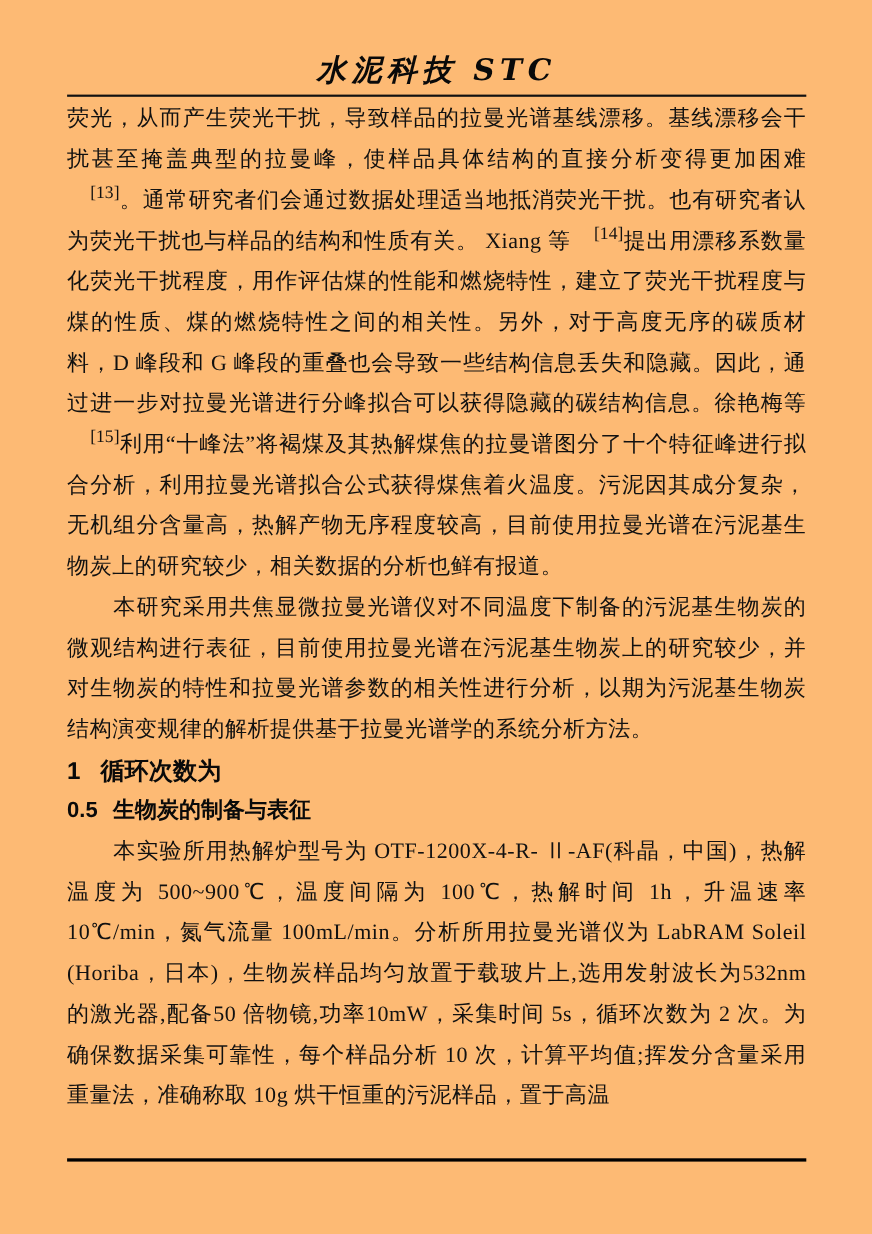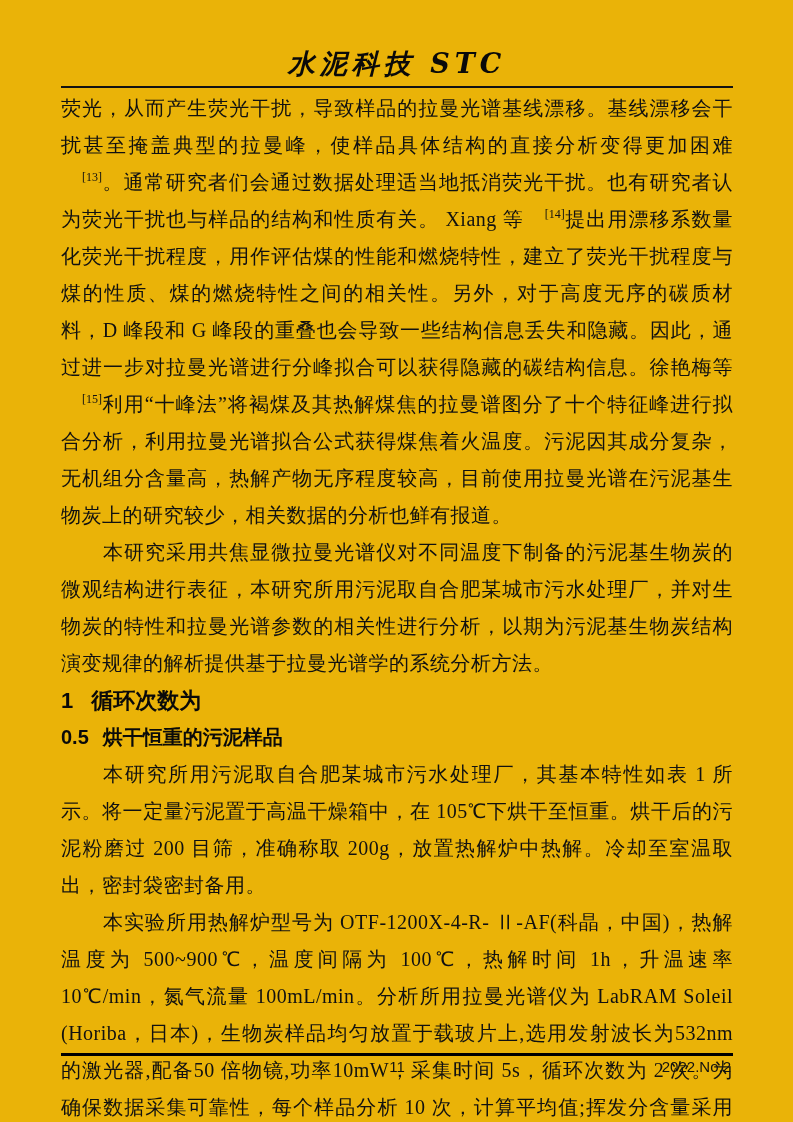--- a/index.html
+++ b/index.html
@@ -1,21 +1,21 @@
 <!DOCTYPE html>
 <html lang="zh"><head>
 <meta charset="utf-8">
 <style>
   html, body { margin: 0; padding: 0; background: #ffffff; }
   .page {
     position: relative;
     width: 793px;
     height: 1122px;
     margin: 0 auto;
-    background: #eab308;
+    background: #fdba74;
     color: #111111;
     font-family: "Liberation Serif", serif;
     overflow: hidden;
   }
   
   .header {
     position: absolute;
     top: 46px;
     left: 61px;
     right: 60px;
@@ -46,21 +46,21 @@
   .par {
     margin: 0;
     font-size: 20px;
     line-height: 37px;
     text-align: justify;
     text-justify: inter-ideograph;
     letter-spacing: 0.5px;
   }
   .par.indent { text-indent: 42px; }
   .par sup {
-    font-size: 12px;
+    font-size: 16px;
     line-height: 0;
     vertical-align: super;
     letter-spacing: 0;
     padding-left: 21px;
   }
   .sec-h1 {
     margin: 4px 0 7px 0;
     font-family: "Liberation Sans", sans-serif;
     font-weight: bold;
     font-size: 22px;
@@ -113,32 +113,27 @@
   <div class="header">
     <span class="journal-title">水泥科技 STC</span>
   </div>
 
   <div class="header-rule"></div>
 
   <div class="content">
 
     <p class="par">荧光，从而产生荧光干扰，导致样品的拉曼光谱基线漂移。基线漂移会干扰甚至掩盖典型的拉曼峰，使样品具体结构的直接分析变得更加困难<sup>[13]</sup>。通常研究者们会通过数据处理适当地抵消荧光干扰。也有研究者认为荧光干扰也与样品的结构和性质有关。 Xiang 等<sup>[14]</sup>提出用漂移系数量化荧光干扰程度，用作评估煤的性能和燃烧特性，建立了荧光干扰程度与煤的性质、煤的燃烧特性之间的相关性。另外，对于高度无序的碳质材料，D 峰段和 G 峰段的重叠也会导致一些结构信息丢失和隐藏。因此，通过进一步对拉曼光谱进行分峰拟合可以获得隐藏的碳结构信息。徐艳梅等<sup>[15]</sup>利用“十峰法”将褐煤及其热解煤焦的拉曼谱图分了十个特征峰进行拟合分析，利用拉曼光谱拟合公式获得煤焦着火温度。污泥因其成分复杂，无机组分含量高，热解产物无序程度较高，目前使用拉曼光谱在污泥基生物炭上的研究较少，相关数据的分析也鲜有报道。</p>
 
-    <p class="par indent">本研究采用共焦显微拉曼光谱仪对不同温度下制备的污泥基生物炭的微观结构进行表征，本研究所用污泥取自合肥某城市污水处理厂，并对生物炭的特性和拉曼光谱参数的相关性进行分析，以期为污泥基生物炭结构演变规律的解析提供基于拉曼光谱学的系统分析方法。</p>
+    <p class="par indent">本研究采用共焦显微拉曼光谱仪对不同温度下制备的污泥基生物炭的微观结构进行表征，目前使用拉曼光谱在污泥基生物炭上的研究较少，并对生物炭的特性和拉曼光谱参数的相关性进行分析，以期为污泥基生物炭结构演变规律的解析提供基于拉曼光谱学的系统分析方法。</p>
 
     <h2 class="sec-h1"><span class="sec-num">1</span><span>循环次数为</span></h2>
 
-    <h3 class="sec-h2"><span class="sec-num">0.5</span><span>烘干恒重的污泥样品</span></h3>
+    <h3 class="sec-h2"><span class="sec-num">0.5</span><span>生物炭的制备与表征</span></h3>
 
-    <p class="par indent">本研究所用污泥取自合肥某城市污水处理厂，其基本特性如表 1 所示。将一定量污泥置于高温干燥箱中，在 105℃下烘干至恒重。烘干后的污泥粉磨过 200 目筛，准确称取 200g，放置热解炉中热解。冷却至室温取出，密封袋密封备用。</p>
 
     <p class="par indent">本实验所用热解炉型号为 OTF-1200X-4-R- Ⅱ-AF(科晶，中国)，热解温度为 500~900℃，温度间隔为 100℃，热解时间 1h，升温速率 10℃/min，氮气流量 100mL/min。分析所用拉曼光谱仪为 LabRAM Soleil (Horiba，日本)，生物炭样品均匀放置于载玻片上,选用发射波长为532nm 的激光器,配备50 倍物镜,功率10mW，采集时间 5s，循环次数为 2 次。为确保数据采集可靠性，每个样品分析 10 次，计算平均值;挥发分含量采用重量法，准确称取 10g 烘干恒重的污泥样品，置于高温</p>
 
   </div>
 
   <div class="footer-rule"></div>
 
-  <div class="footer">
-    <span class="page-number">11</span>
-    <span class="issue">2022.No.2</span>
-  </div>
 
 </div>
 
 </body></html>

